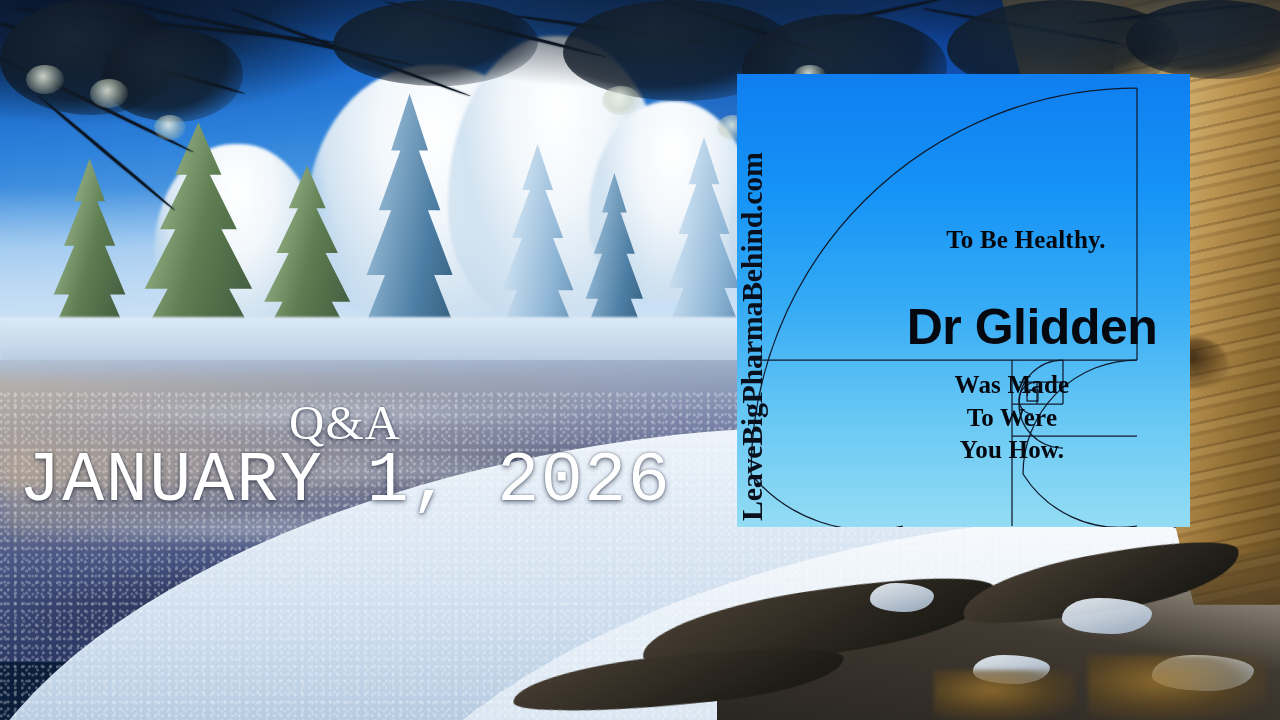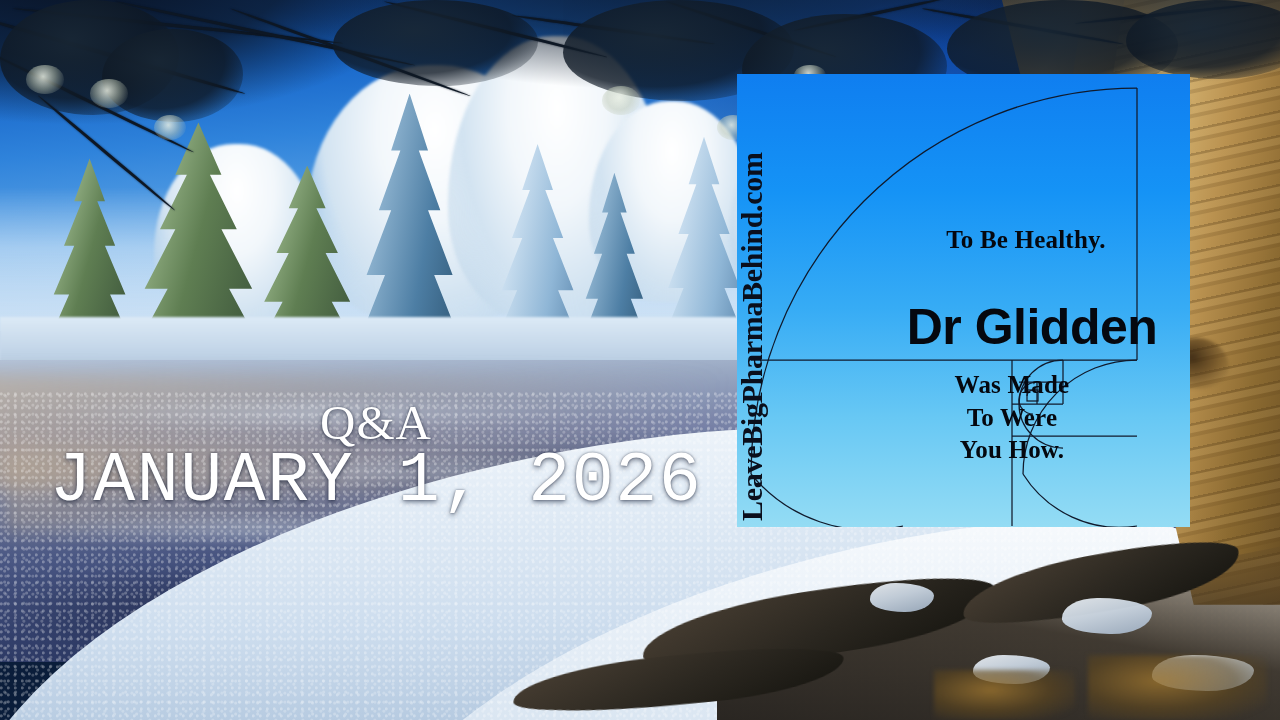--- a/index.html
+++ b/index.html
@@ -233,21 +233,20 @@
   .title-block {
     position:absolute;
     left: 0;
     top: 398px;
     width: 690px;
     text-align:center;
     color:#ffffff;
     line-height: 1.02;
     text-shadow: 0 2px 5px rgba(12,22,46,0.55), 0 0 2px rgba(10,20,40,0.5);
     user-select:text;
-    padding-left:31px;
   }
   .title-qa {
     font-size: 49px;
     letter-spacing: 1px;
     font-family: "Liberation Serif", "DejaVu Serif", serif;
   }
   .title-date {
     font-size: 70px;
     letter-spacing: 1.5px;
     margin-top: -2px;

